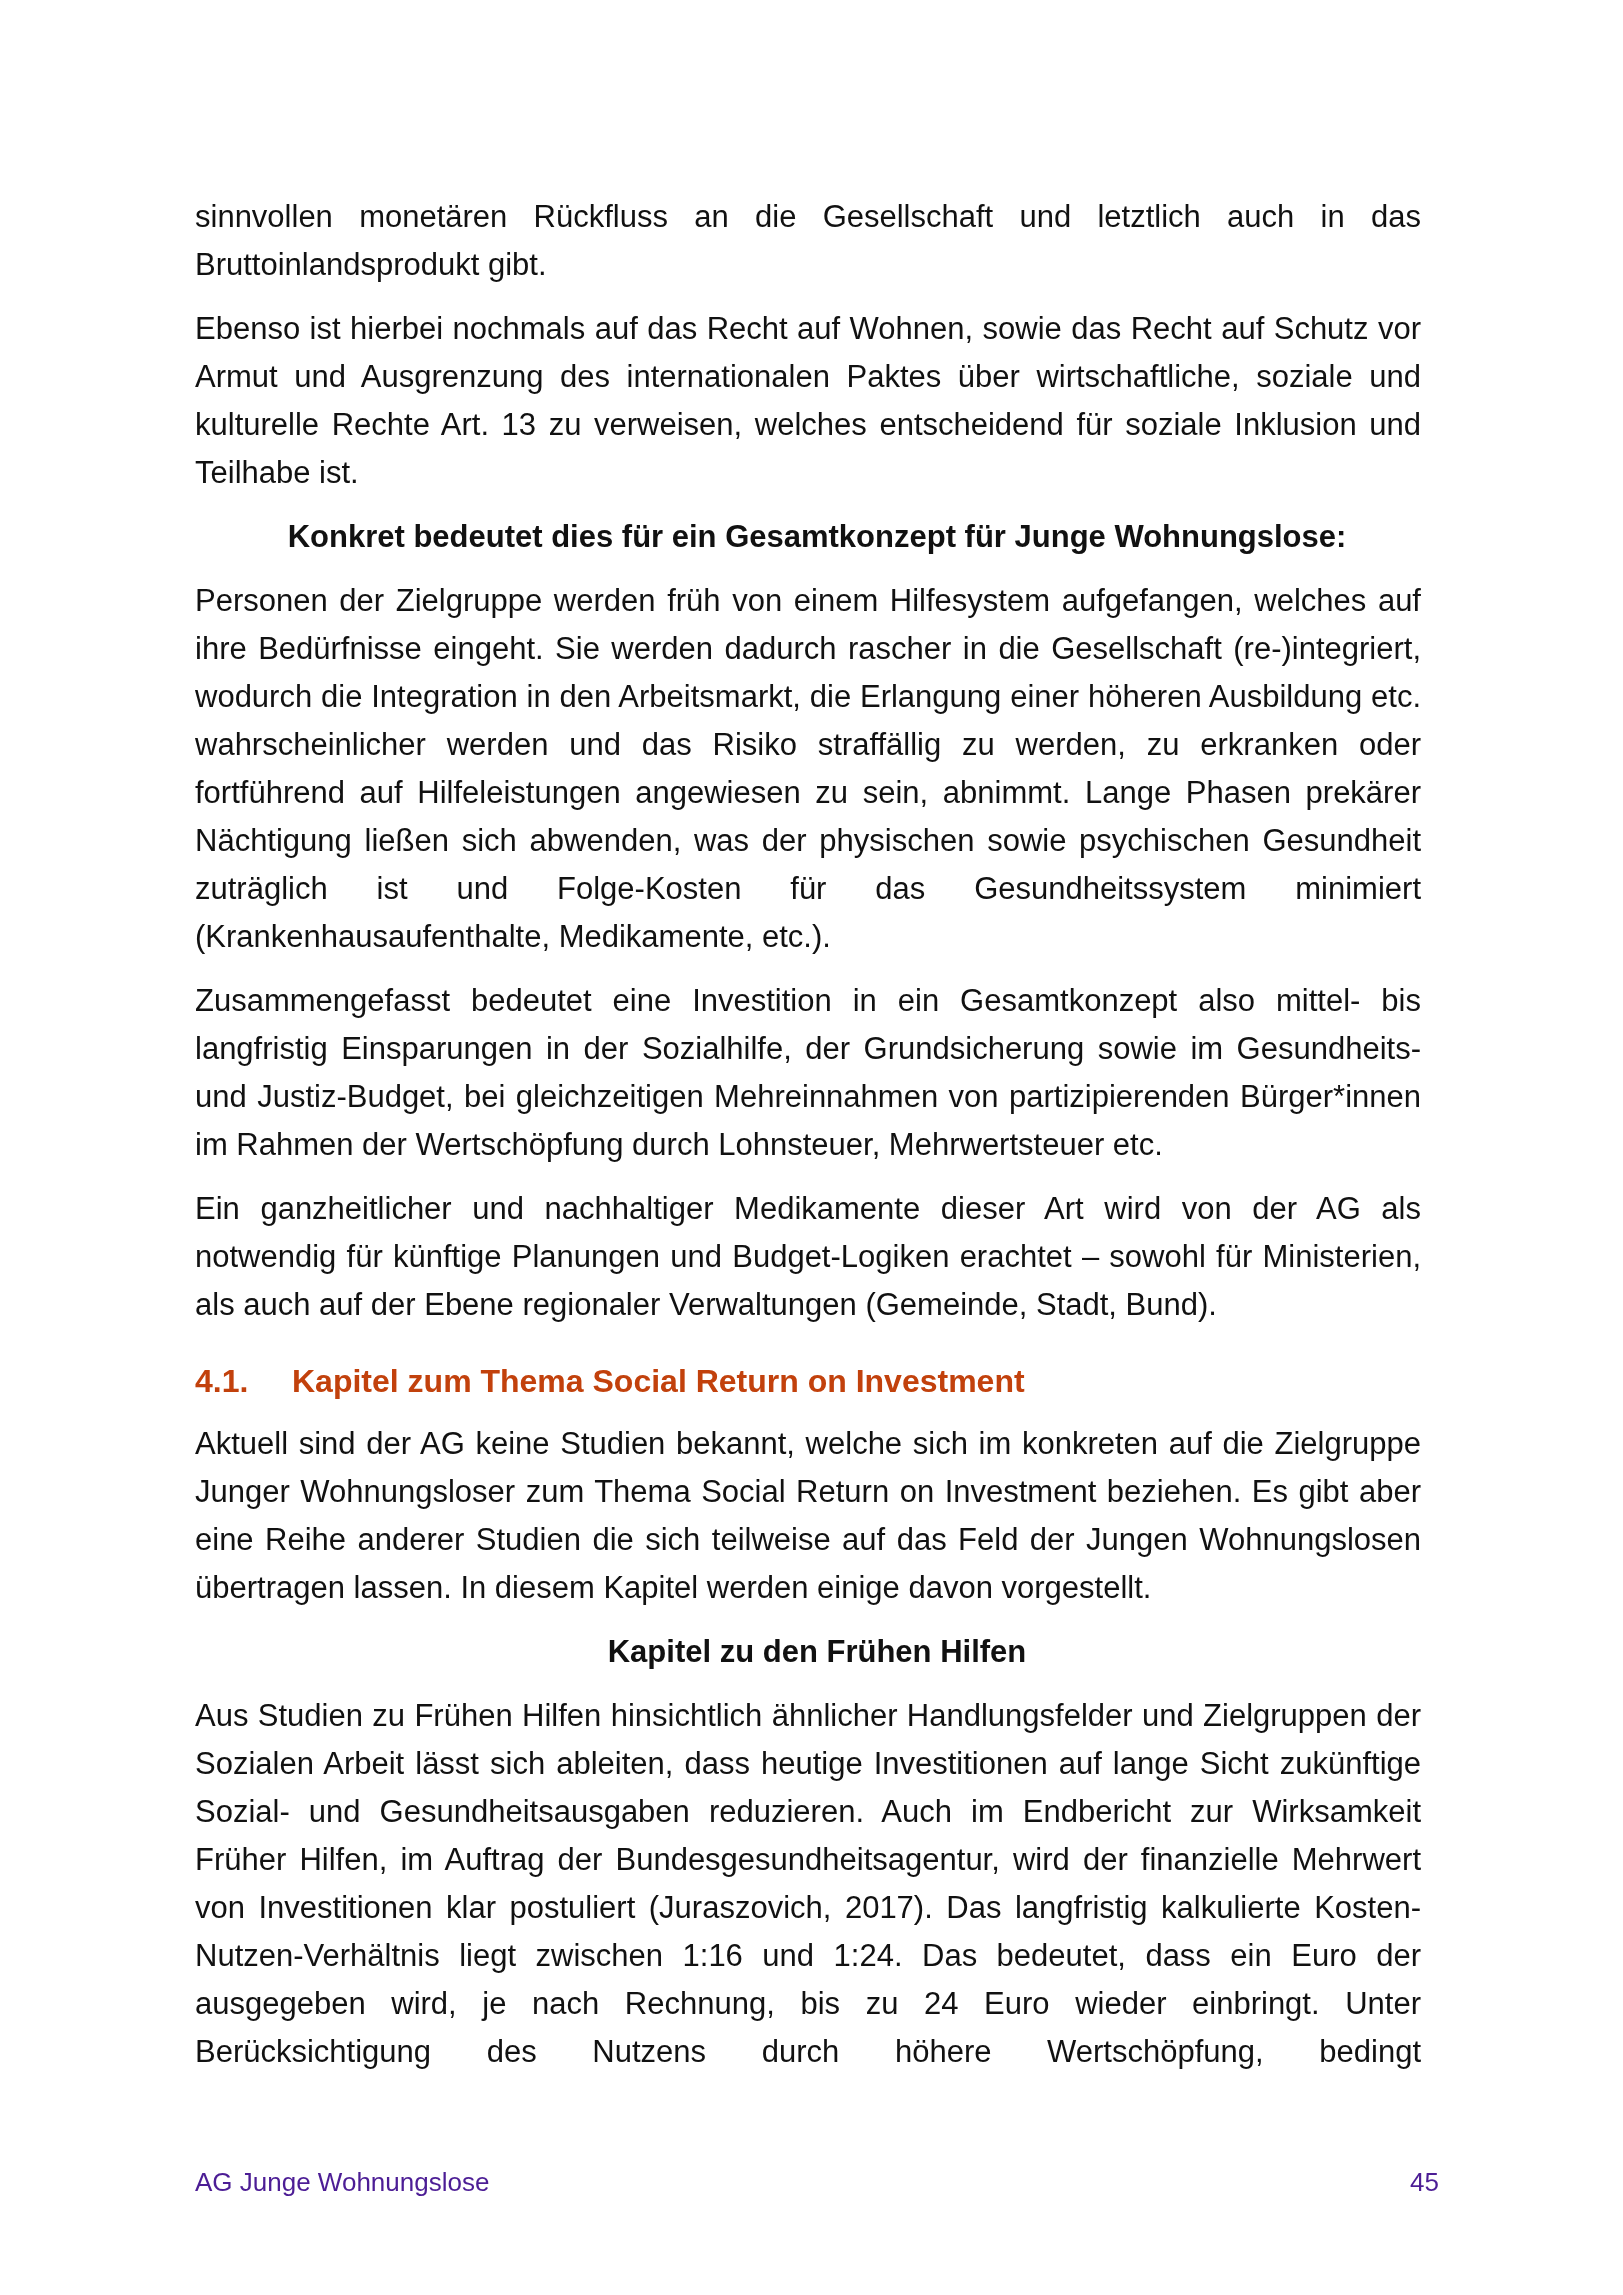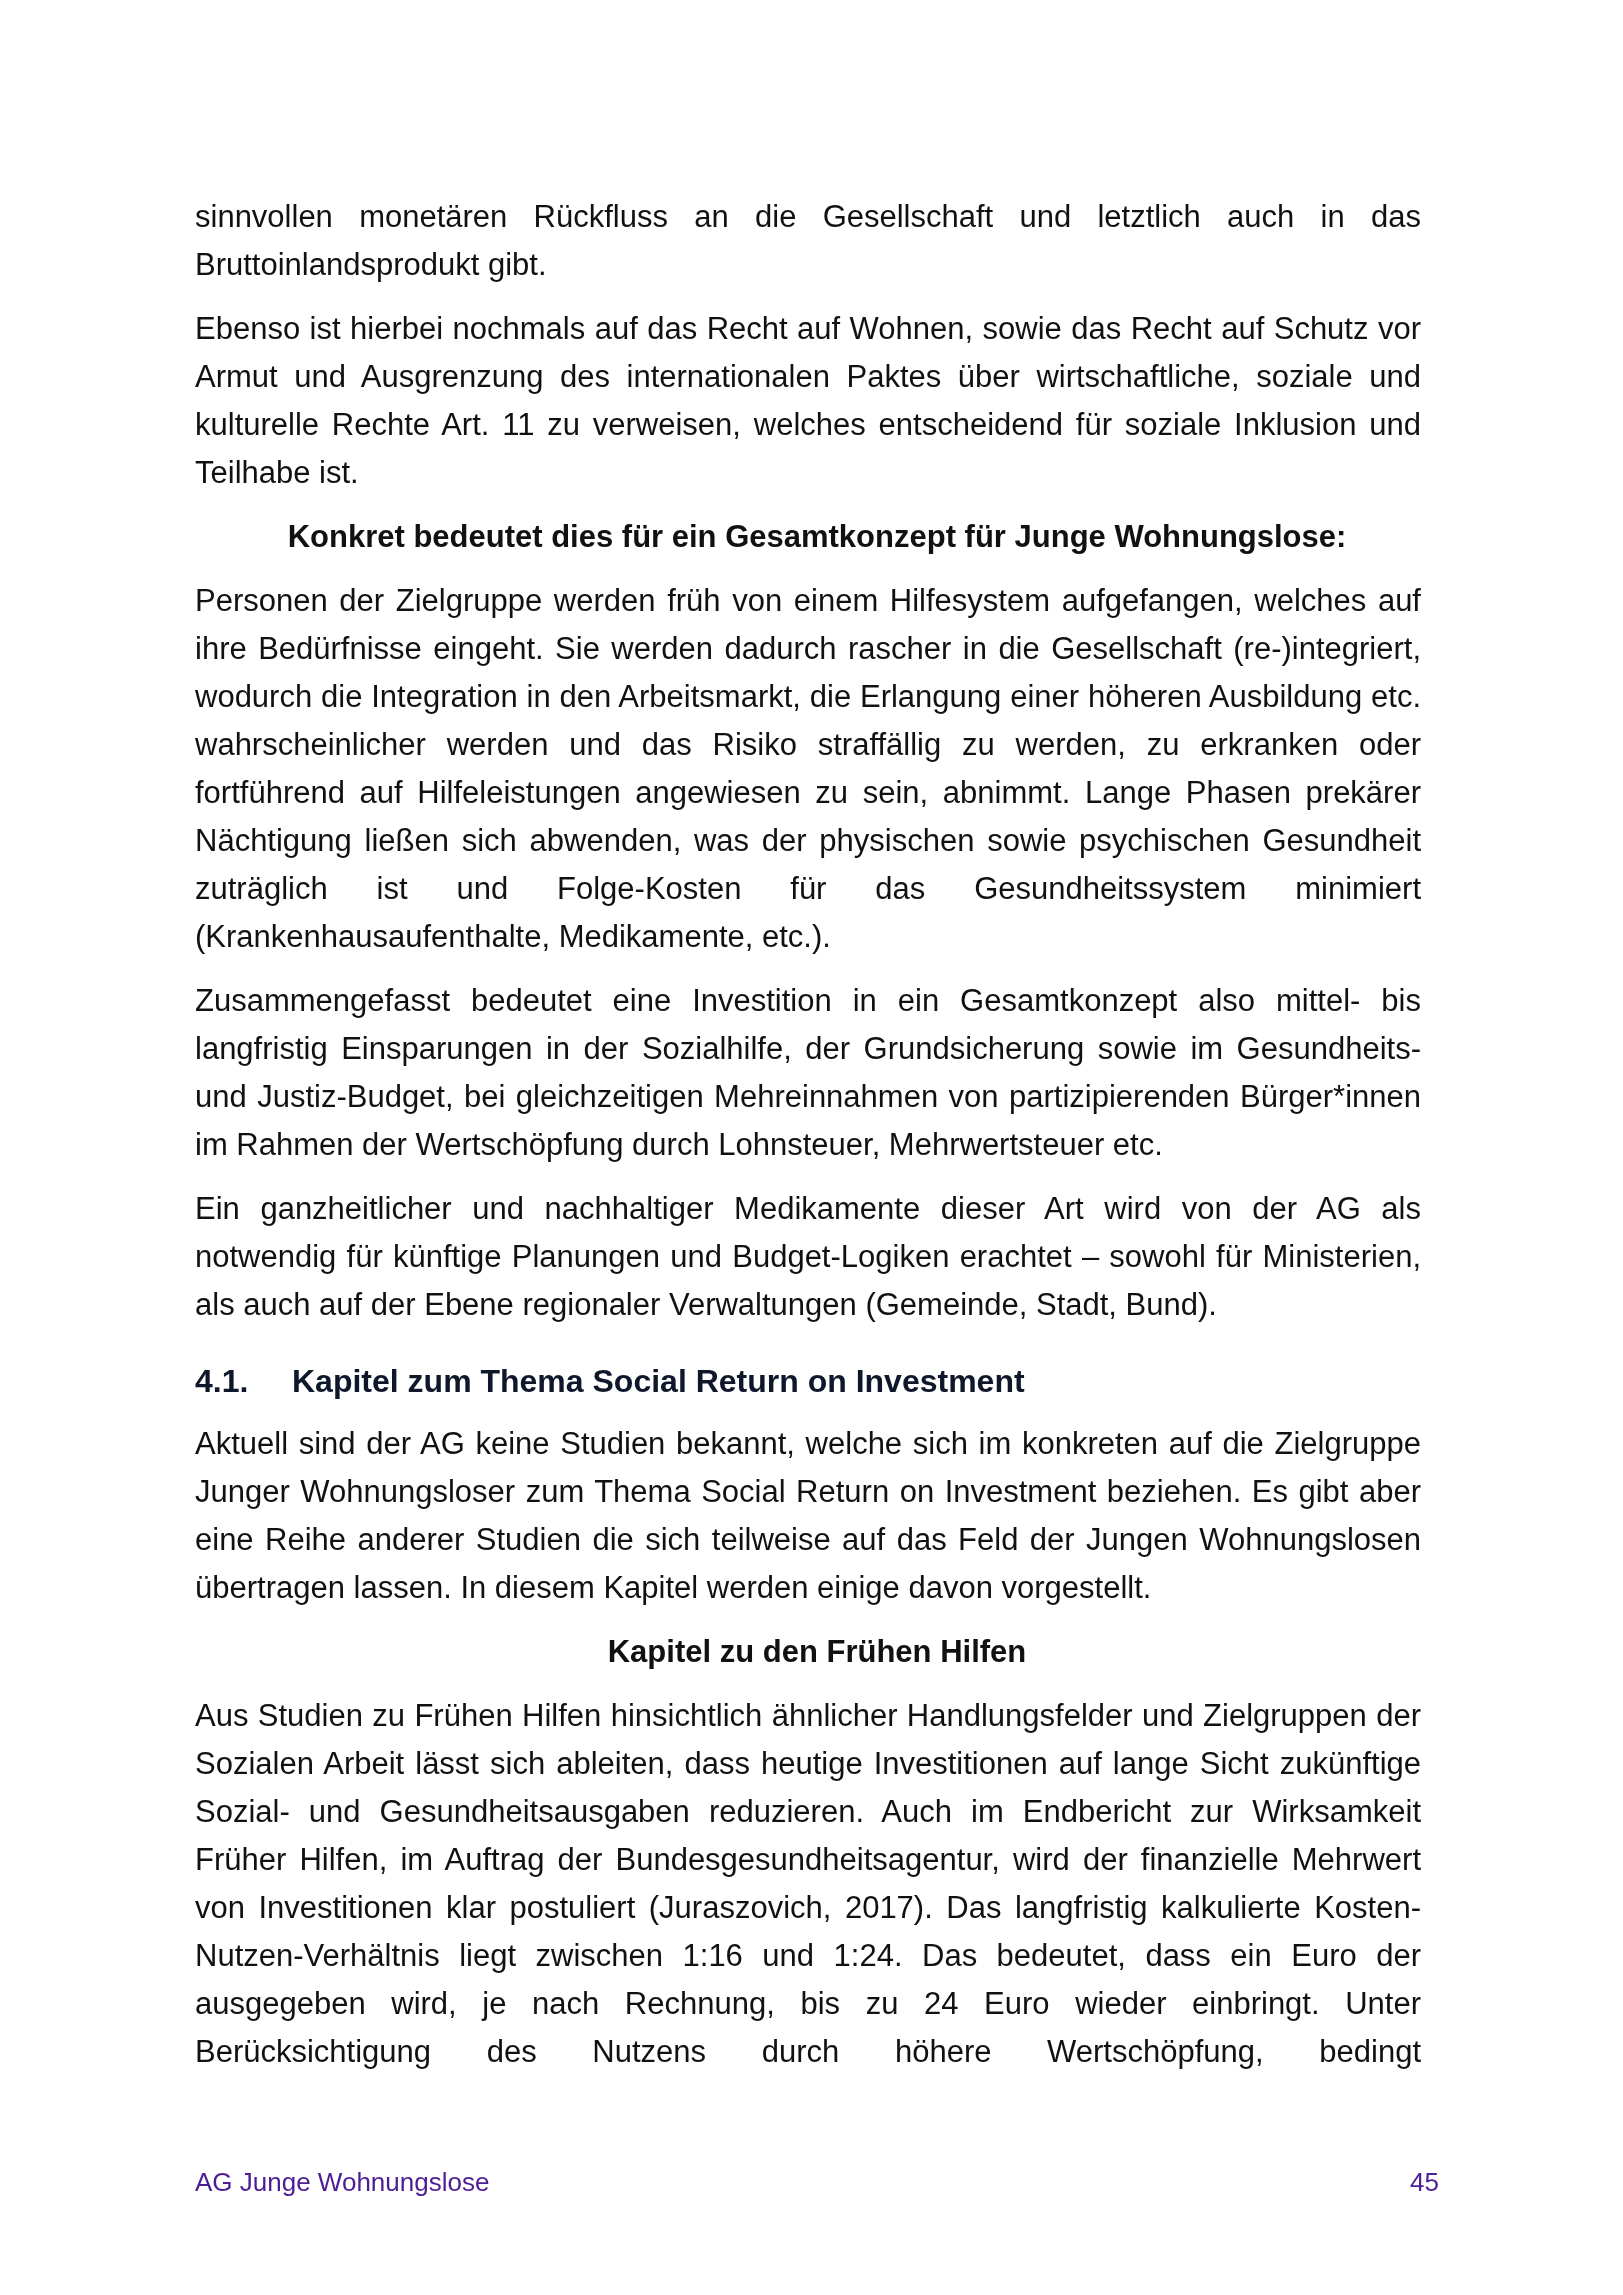--- a/index.html
+++ b/index.html
@@ -6,36 +6,36 @@
   body { width: 1623px; height: 2295px; position: relative; overflow: hidden; }
   .page {
     position: absolute; left: 195px; top: 193px; width: 1244px;
     font-family: "Liberation Sans", sans-serif; color: #111111;
     font-size: 31px; line-height: 48px;
   }
   .para { text-align: justify; margin: 0 18px 16px 0; }
   .para.last-left { text-align-last: left; }
   .bold-head { font-weight: bold; margin: 0 0 16px 0; font-size: 31px; text-align: center; }
   .section-head {
-    color: #0f172a; font-weight: bold; margin: 28px 0 14.6px 0; font-size: 32px;
+    color: #c2410c; font-weight: bold; margin: 28px 0 14.6px 0; font-size: 32px;
     display: flex;
   }
   .section-head .num { width: 97px; }
   .footer {
     position: absolute; left: 195px; top: 2167px; width: 1244px;
     font-family: "Liberation Sans", sans-serif; font-size: 26px; color: #4c1d95;
     display: flex; justify-content: space-between;
   }
 </style>
 </head>
 <body>
 
 <div class="page">
   <p class="para last-left">sinnvollen monetären Rückfluss an die Gesellschaft und letztlich auch in das Bruttoinlandsprodukt gibt.</p>
-  <p class="para last-left">Ebenso ist hierbei nochmals auf das Recht auf Wohnen, sowie das Recht auf Schutz vor Armut und Ausgrenzung des internationalen Paktes über wirtschaftliche, soziale und kulturelle Rechte Art. 11 zu verweisen, welches entscheidend für soziale Inklusion und Teilhabe ist.</p>
+  <p class="para last-left">Ebenso ist hierbei nochmals auf das Recht auf Wohnen, sowie das Recht auf Schutz vor Armut und Ausgrenzung des internationalen Paktes über wirtschaftliche, soziale und kulturelle Rechte Art. 13 zu verweisen, welches entscheidend für soziale Inklusion und Teilhabe ist.</p>
   <p class="bold-head">Konkret bedeutet dies für ein Gesamtkonzept für Junge Wohnungslose:</p>
   <p class="para last-left">Personen der Zielgruppe werden früh von einem Hilfesystem aufgefangen, welches auf ihre Bedürfnisse eingeht. Sie werden dadurch rascher in die Gesellschaft (re-)integriert, wodurch die Integration in den Arbeitsmarkt, die Erlangung einer höheren Ausbildung etc. wahrscheinlicher werden und das Risiko straffällig zu werden, zu erkranken oder fortführend auf Hilfeleistungen angewiesen zu sein, abnimmt. Lange Phasen prekärer Nächtigung ließen sich abwenden, was der physischen sowie psychischen Gesundheit zuträglich ist und Folge-Kosten für das Gesundheitssystem minimiert (Krankenhausaufenthalte, Medikamente, etc.).</p>
   <p class="para last-left">Zusammengefasst bedeutet eine Investition in ein Gesamtkonzept also mittel- bis langfristig Einsparungen in der Sozialhilfe, der Grundsicherung sowie im Gesundheits- und Justiz-Budget, bei gleichzeitigen Mehreinnahmen von partizipierenden Bürger*innen im Rahmen der Wertschöpfung durch Lohnsteuer, Mehrwertsteuer etc.</p>
   <p class="para last-left">Ein ganzheitlicher und nachhaltiger Medikamente dieser Art wird von der AG als notwendig für künftige Planungen und Budget-Logiken erachtet – sowohl für Ministerien, als auch auf der Ebene regionaler Verwaltungen (Gemeinde, Stadt, Bund).</p>
 
   <div class="section-head">
     <span class="num">4.1.</span>
     <span>Kapitel zum Thema Social Return on Investment</span>
   </div>
 

